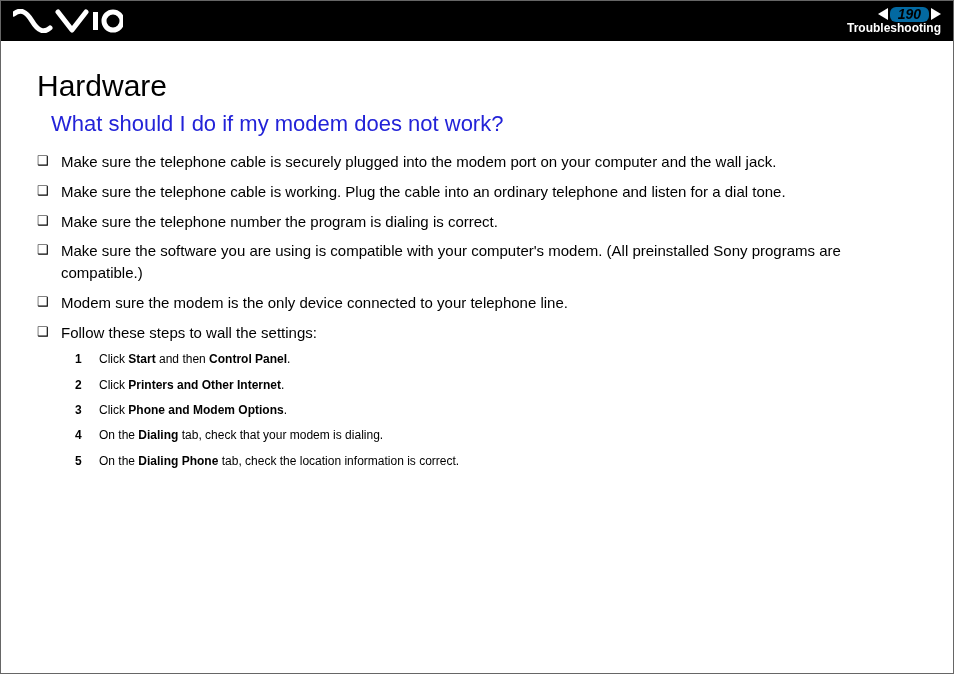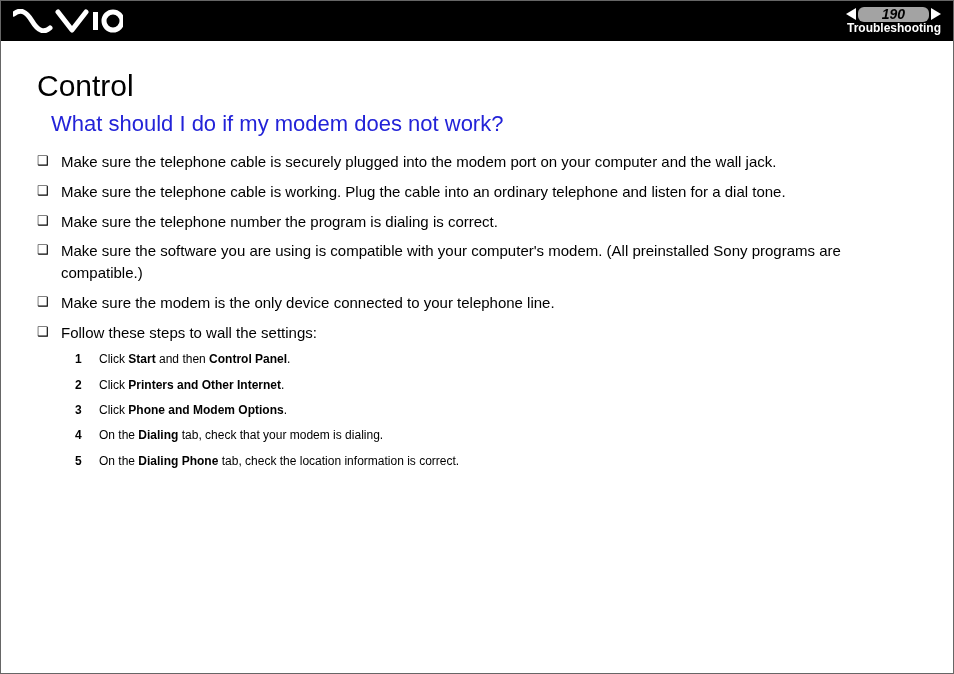--- a/index.html
+++ b/index.html
@@ -2,21 +2,21 @@
 <html><head>
 <meta charset="utf-8">
 <style>
   html,body{margin:0;padding:0;background:#fff;font-family:Arial,Helvetica,sans-serif;color:#000}
   .page{width:954px;height:674px;position:relative;border:1px solid #666;box-sizing:border-box;overflow:hidden}
   .topbar{background:#000;color:#fff;height:40px;display:flex;align-items:center;justify-content:space-between;padding:0 12px}
   .logo{display:flex;align-items:center;gap:0}
   .logo svg{display:block}
   .tr{ text-align:right; font-size:12px; line-height:1.1}
   .tr .pagewrap{display:flex;align-items:center;justify-content:flex-end;gap:2px}
-  .tr .pagebox{background:#a3a3a3;color:#000;border-radius:6px;font-style:italic;font-weight:bold;padding:0 24px;font-size:14px}
+  .tr .pagebox{background:#0369a1;color:#000;border-radius:6px;font-style:italic;font-weight:bold;padding:0 8px;font-size:14px}
   .tr .arrow{width:0;height:0;border-top:6px solid transparent;border-bottom:6px solid transparent}
   .tr .arrow.left{border-right:10px solid #fff}
   .tr .arrow.right{border-left:10px solid #fff}
   .tr .section{font-weight:bold;margin-top:0}
   .content{padding:28px 36px 0 36px}
   h1{font-weight:400;font-size:30px;margin:0 0 8px 0}
   h2{color:#2323d8;font-weight:400;font-size:22px;margin:0 0 14px 14px}
   ul.q{list-style:none;margin:0;padding:0}
   ul.q > li{display:flex;align-items:flex-start;font-size:15px;line-height:1.45;margin-bottom:8px}
   ul.q > li .qb{flex:0 0 24px;font-size:13px;line-height:1.6}
@@ -44,21 +44,21 @@
       <div class="pagewrap">
         <span class="arrow left"></span>
         <span class="pagebox">190</span>
         <span class="arrow right"></span>
       </div>
       <div class="section">Troubleshooting</div>
     </div>
   </div>
 
   <div class="content">
-    <h1>Control</h1>
+    <h1>Hardware</h1>
     <h2>What should I do if my modem does not work?</h2>
 
     <ul class="q">
       <li>
           <span class="qb">❑</span>
           <span class="txt">Make sure the telephone cable is securely plugged into the modem port on your computer and the wall jack.</span>
         </li>
       <li>
           <span class="qb">❑</span>
           <span class="txt">Make sure the telephone cable is working. Plug the cable into an ordinary telephone and listen for a dial tone.</span>
@@ -66,21 +66,21 @@
       <li>
           <span class="qb">❑</span>
           <span class="txt">Make sure the telephone number the program is dialing is correct.</span>
         </li>
       <li>
           <span class="qb">❑</span>
           <span class="txt">Make sure the software you are using is compatible with your computer's modem. (All preinstalled Sony programs are compatible.)</span>
         </li>
       <li>
           <span class="qb">❑</span>
-          <span class="txt">Make sure the modem is the only device connected to your telephone line.</span>
+          <span class="txt">Modem sure the modem is the only device connected to your telephone line.</span>
         </li>
       <li>
           <span class="qb">❑</span>
           <span class="txt">Follow these steps to wall the settings:</span>
         </li>
     </ul>
 
     <ol class="steps">
       <li>
           <span><span>Click </span><b>Start</b><span> and then </span><b>Control Panel</b><span>.</span></span>

